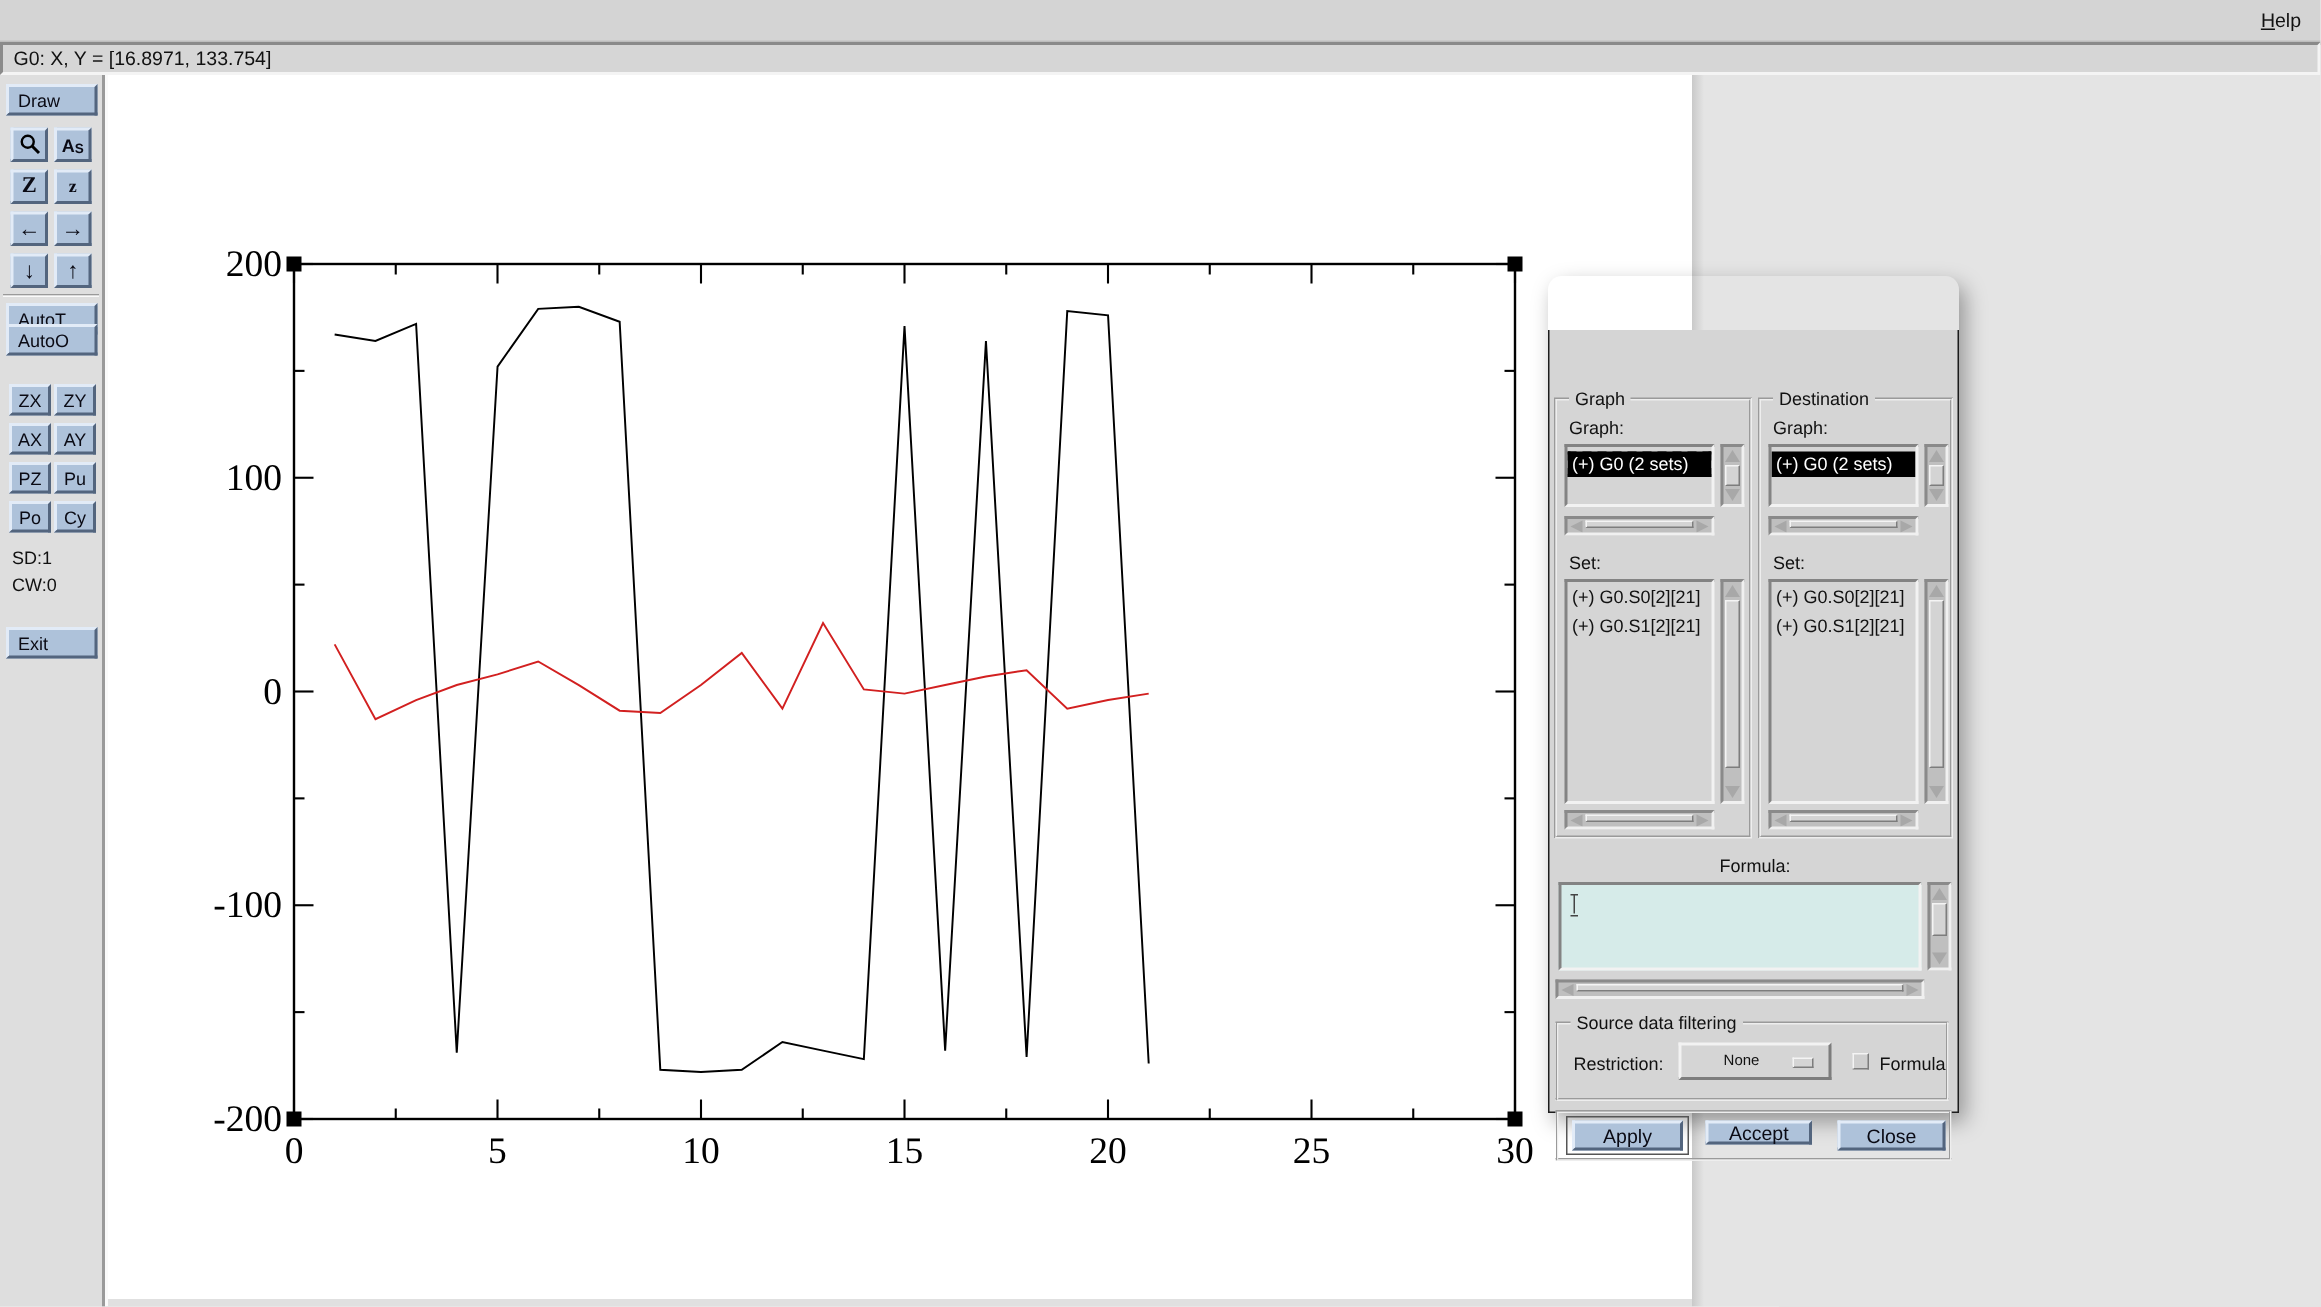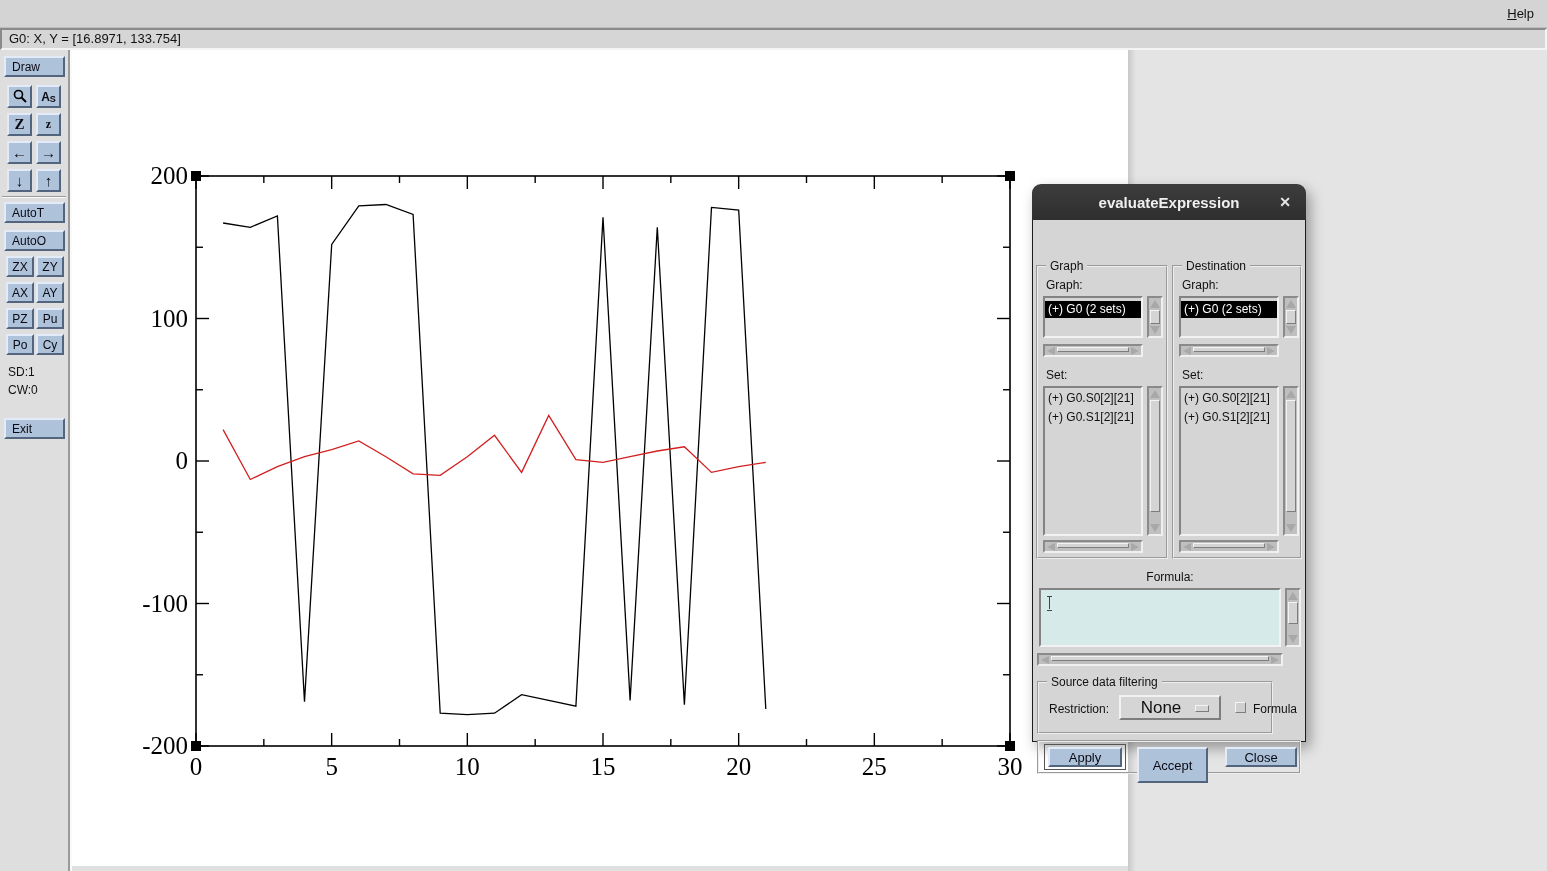--- a/index.html
+++ b/index.html
@@ -79,21 +79,21 @@
         border:1px solid; border-color:#f4f4f4 #7d7d7d #7d7d7d #f4f4f4; }
 
   .formula-area { position:absolute; background:#d6ebe9;
         border:2px solid; border-color:#838383 #f2f2f2 #f2f2f2 #838383; }
   .caret { position:absolute; left:5px; top:6px; width:7px; height:13px; }
   .caret:before { content:""; position:absolute; left:3px; top:0; width:1px; height:13px; background:#444; }
   .caret:after  { content:""; position:absolute; left:1px; top:0; width:5px; height:13px;
                   border-top:1px solid #444; border-bottom:1px solid #444; }
 
   .opt-btn { position:absolute; background:#d5d5d5; border:2px solid;
-             border-color:#f2f2f2 #7d7d7d #7d7d7d #f2f2f2; font-size:17px; color:#111;
+             border-color:#f2f2f2 #7d7d7d #7d7d7d #f2f2f2; font-size:10px; color:#111;
              display:flex; align-items:center; justify-content:center; }
   .opt-indicator { position:absolute; right:10px; top:8px; width:14px; height:7px; background:#d5d5d5;
              border:1px solid; border-color:#f4f4f4 #7d7d7d #7d7d7d #f4f4f4; }
   .chk { position:absolute; width:11px; height:11px; background:#cfcfcf;
          border:1px solid; border-color:#f4f4f4 #7d7d7d #7d7d7d #f4f4f4; }
 
   .action-box { position:absolute; left:4px; top:520px; width:264px; height:34px;
                 border:2px groove #eeeeee; }
   .blue-btn { position:absolute; background:#aec2da; color:#0a0a14;
               border:2px solid; border-color:#e2ebf7 #53657e #53657e #e2ebf7;
@@ -141,21 +141,21 @@
       <span class="tb-arrow">→</span>
     </div>
     <div class="tbtn sq" style="left: 7px; top: 119px;">
       <span class="tb-arrow">↓</span>
     </div>
     <div class="tbtn sq" style="left: 36px; top: 119px;">
       <span class="tb-arrow">↑</span>
     </div>
     <div class="tb-hr" style="top: 146px;"></div>
     <div class="tbtn wide" style="left: 4px; top: 152px;">AutoT</div>
-    <div class="tbtn wide" style="left: 4px; top: 180px;">AutoO</div>
+    <div class="tbtn wide" style="left: 4px; top: 166px;">AutoO</div>
     <div class="tbtn pair" style="left: 6px; top: 206px;">ZX</div>
     <div class="tbtn pair" style="left: 36px; top: 206px;">ZY</div>
     <div class="tbtn pair" style="left: 6px; top: 232px;">AX</div>
     <div class="tbtn pair" style="left: 36px; top: 232px;">AY</div>
     <div class="tbtn pair" style="left: 6px; top: 258px;">PZ</div>
     <div class="tbtn pair" style="left: 36px; top: 258px;">Pu</div>
     <div class="tbtn pair" style="left: 6px; top: 284px;">Po</div>
     <div class="tbtn pair" style="left: 36px; top: 284px;">Cy</div>
     <div class="tb-label" style="top: 315px;">SD:1</div>
     <div class="tb-label" style="top: 333px;">CW:0</div>
@@ -223,24 +223,20 @@
     <text x="188" y="184" text-anchor="end" font-family="Liberation Serif, serif" font-size="25px" fill="#000">200</text>
     <polyline points="223.1,223.0 250.3,227.3 277.4,215.9 304.5,701.8 331.7,244.4 358.8,205.9 385.9,204.5 413.1,214.5 440.2,713.2 467.3,714.6 494.5,713.2 521.6,694.7 548.7,700.4 575.9,706.1 603.0,217.3 630.1,700.4 657.3,227.3 684.4,704.7 711.5,207.4 738.7,210.2 765.8,709.0" fill="none" stroke="#000000" stroke-width="1.3"></polyline>
     <polyline points="223.1,429.6 250.3,479.5 277.4,466.7 304.5,456.7 331.7,449.6 358.8,441.0 385.9,456.7 413.1,473.8 440.2,475.3 467.3,456.7 494.5,435.3 521.6,472.4 548.7,415.4 575.9,459.6 603.0,462.4 630.1,456.7 657.3,451.0 684.4,446.8 711.5,472.4 738.7,466.7 765.8,462.4" fill="none" stroke="#d22020" stroke-width="1.3"></polyline>
     <rect x="191" y="171" width="10" height="10" fill="#000"></rect>
     <rect x="1005" y="171" width="10" height="10" fill="#000"></rect>
     <rect x="191" y="741" width="10" height="10" fill="#000"></rect>
     <rect x="1005" y="741" width="10" height="10" fill="#000"></rect>
   </svg>
 
 <div class="dialog">
-  <div class="dialog-title">
-    <span>evaluateExpression</span>
-    <span class="dialog-close">✕</span>
-  </div>
   <div class="dialog-body">
     <div class="mframe" id="frame-source" style="left:3px; top:45px; width:132px; height:294px;">
       <span class="mframe-legend">Graph</span>
     <div class="mlabel" style="left: 8px; top: 11px;">Graph:</div>
         <div class="listbox" style="left: 5px; top: 29px; width: 100px; height: 42px;">
           <div class="list-row selected focused" style="margin-top: 3px;">(+) G0 (2 sets)</div>
         </div>
         <div class="vscroll" style="left: 109px; top: 29px; width: 16px; height: 42px;">
           <div class="sb-arrow" style="left: 1px; top: 2px; border-left: 5px solid transparent; border-right: 5px solid transparent; border-bottom: 8px solid rgb(168, 168, 168);"></div>
           <div class="sb-arrow" style="left: 1px; bottom: 2px; border-left: 5px solid transparent; border-right: 5px solid transparent; border-top: 8px solid rgb(168, 168, 168);"></div>
@@ -299,35 +295,35 @@
           <div class="sb-thumb" style="left: 12px; top: 1px; width: 72px; height: 5px;"></div>
         </div>
       </div>
 
     <div class="mlabel" style="left:0; top:350px; width:274px; text-align:center;">Formula:</div>
     <div class="formula-area" style="left:6px; top:368px; width:242px; height:59px;">
       <span></span>
       <div class="caret"></div>
     </div>
 
-    <div class="mframe" style="left:4px; top:461px; width:236px; height:53px;padding-left:12px;">
+    <div class="mframe" style="left:4px; top:461px; width:262px; height:53px;padding-left:12px;">
       <span class="mframe-legend">Source data filtering</span>
       <div class="mlabel" style="left:10px; top:19px;">Restriction:</div>
       <div class="opt-btn" style="left:80px; top:12px; width:102px; height:25px;">
         <span style="margin-right:18px;">None</span>
         <span class="opt-indicator"></span>
       </div>
       <span class="chk" style="left:196px; top:19px;"></span>
       <div class="mlabel" style="left:214px; top:19px;">Formula</div>
     </div>
 
     <div class="action-box">
       <div class="default-ring" style="left:5px; top:2px; width:82px; height:26px;"></div>
       <div class="blue-btn" style="left:9px; top:5px; width:74px; height:20px;">Apply</div>
-      <div class="blue-btn" style="left:98px; top:5px; width:71px; height:36px;">Accept</div>
+      <div class="blue-btn" style="left:98px; top:5px; width:71px; height:16px;">Accept</div>
       <div class="blue-btn" style="left:186px; top:5px; width:72px; height:20px;">Close</div>
     </div>
   <div class="vscroll" style="left: 252px; top: 368px; width: 16px; height: 59px;">
         <div class="sb-arrow" style="left: 1px; top: 2px; border-left: 5px solid transparent; border-right: 5px solid transparent; border-bottom: 8px solid rgb(168, 168, 168);"></div>
         <div class="sb-arrow" style="left: 1px; bottom: 2px; border-left: 5px solid transparent; border-right: 5px solid transparent; border-top: 8px solid rgb(168, 168, 168);"></div>
         <div class="sb-thumb" style="left: 1px; top: 12px; width: 10px; height: 22px;"></div>
       </div>
       <div class="hscroll" style="left: 4px; top: 433px; width: 246px; height: 13px;">
         <div class="sb-arrow" style="left: 2px; top: 1px; border-top: 4px solid transparent; border-bottom: 4px solid transparent; border-right: 8px solid rgb(168, 168, 168);"></div>
         <div class="sb-arrow" style="right: 2px; top: 1px; border-top: 4px solid transparent; border-bottom: 4px solid transparent; border-left: 8px solid rgb(168, 168, 168);"></div>

